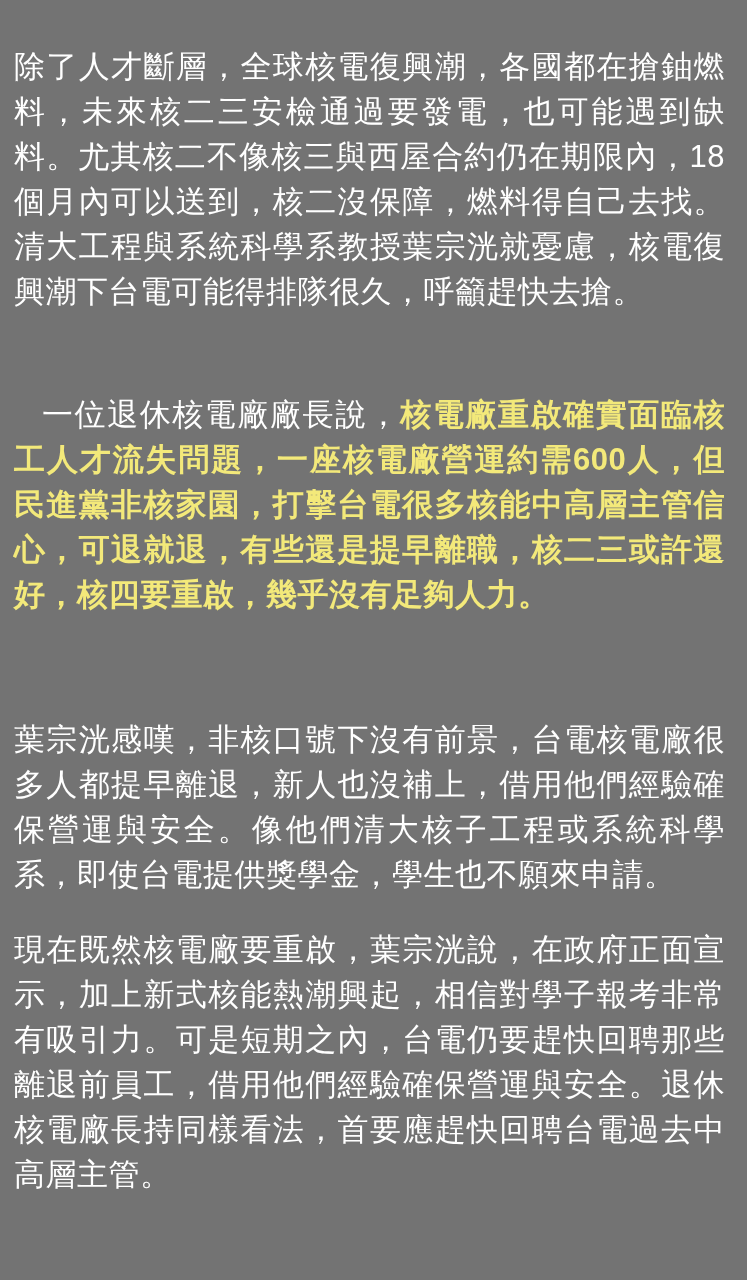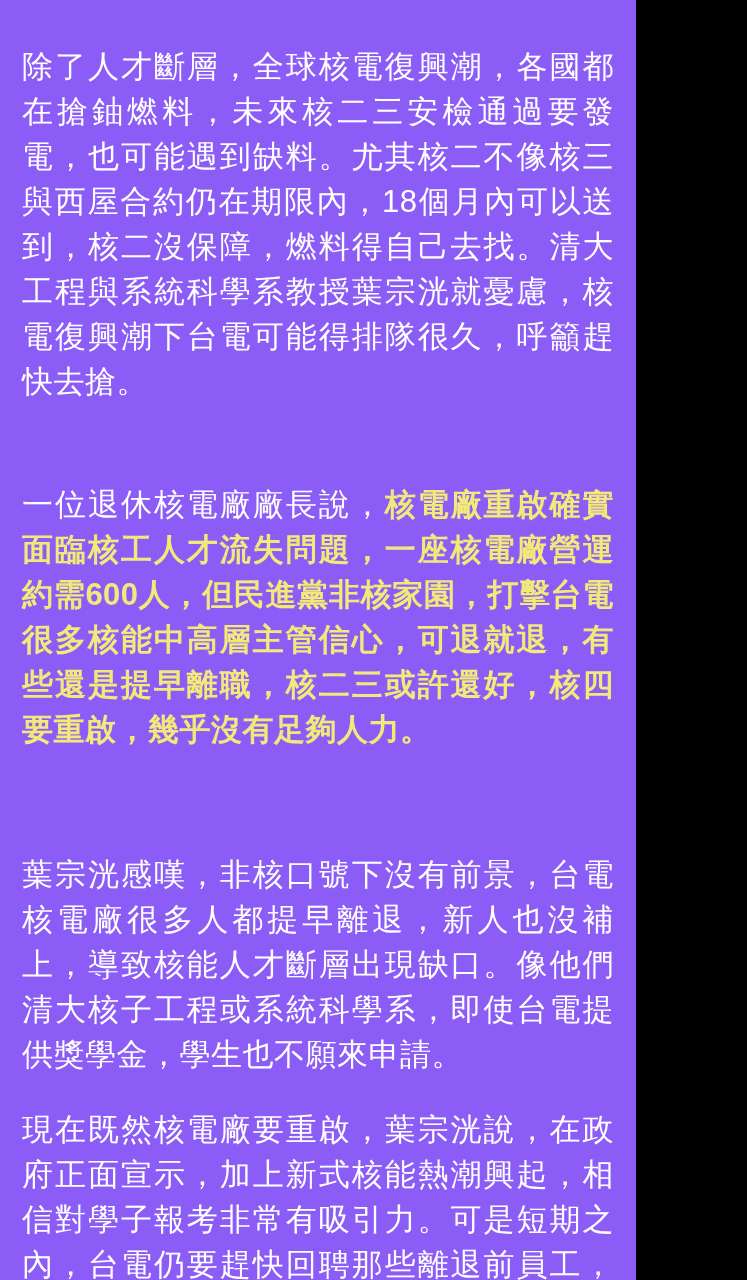--- a/index.html
+++ b/index.html
@@ -8,58 +8,59 @@
     background: #000000;
   }
   body {
     width: 747px;
     height: 1280px;
     overflow: hidden;
     font-family: "Liberation Sans", "DejaVu Sans", sans-serif;
   }
   .article {
     box-sizing: border-box;
-    width: 636px;
+    width: 747px;
     height: 1280px;
-    padding: 44px 22px 0 22px;
-    background: #8b5cf6;
+    padding: 44px 22px 0 14px;
+    background: #737373;
   }
   .para {
     font-size: 31px;
     line-height: 45px;
     letter-spacing: 0.5px;
     color: #ffffff;
     text-align: justify;
     text-justify: inter-character;
     margin: 0;
     word-break: break-all;
   }
   .gap-lg { height: 78px; }
   .gap-xl { height: 100px; }
   .gap-sm { height: 30px; }
   .hl {
     color: #f3e97a;
     font-weight: bold;
   }
   .lead {
     color: #ffffff;
+    margin-left: 28px;
   }
 </style>
 </head>
 <body>
 
 <div class="article">
 
   <p class="para">除了人才斷層，全球核電復興潮，各國都在搶鈾燃料，未來核二三安檢通過要發電，也可能遇到缺料。尤其核二不像核三與西屋合約仍在期限內，18個月內可以送到，核二沒保障，燃料得自己去找。清大工程與系統科學系教授葉宗洸就憂慮，核電復興潮下台電可能得排隊很久，呼籲趕快去搶。</p>
 
   <div class="gap-lg"></div>
 
   <p class="para"><span class="lead">一位退休核電廠廠長說，</span><span class="hl">核電廠重啟確實面臨核工人才流失問題，一座核電廠營運約需600人，但民進黨非核家園，打擊台電很多核能中高層主管信心，可退就退，有些還是提早離職，核二三或許還好，核四要重啟，幾乎沒有足夠人力。</span></p>
 
   <div class="gap-xl"></div>
 
-  <p class="para">葉宗洸感嘆，非核口號下沒有前景，台電核電廠很多人都提早離退，新人也沒補上，導致核能人才斷層出現缺口。像他們清大核子工程或系統科學系，即使台電提供獎學金，學生也不願來申請。</p>
+  <p class="para">葉宗洸感嘆，非核口號下沒有前景，台電核電廠很多人都提早離退，新人也沒補上，借用他們經驗確保營運與安全。像他們清大核子工程或系統科學系，即使台電提供獎學金，學生也不願來申請。</p>
 
   <div class="gap-sm"></div>
 
   <p class="para">現在既然核電廠要重啟，葉宗洸說，在政府正面宣示，加上新式核能熱潮興起，相信對學子報考非常有吸引力。可是短期之內，台電仍要趕快回聘那些離退前員工，借用他們經驗確保營運與安全。退休核電廠長持同樣看法，首要應趕快回聘台電過去中高層主管。</p>
 
 </div>
 
 </body></html>

